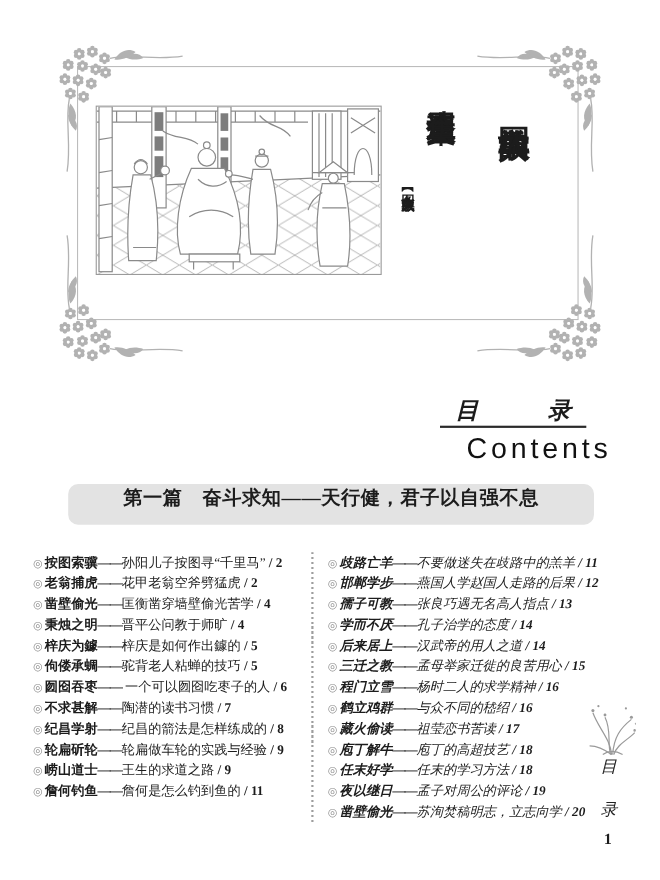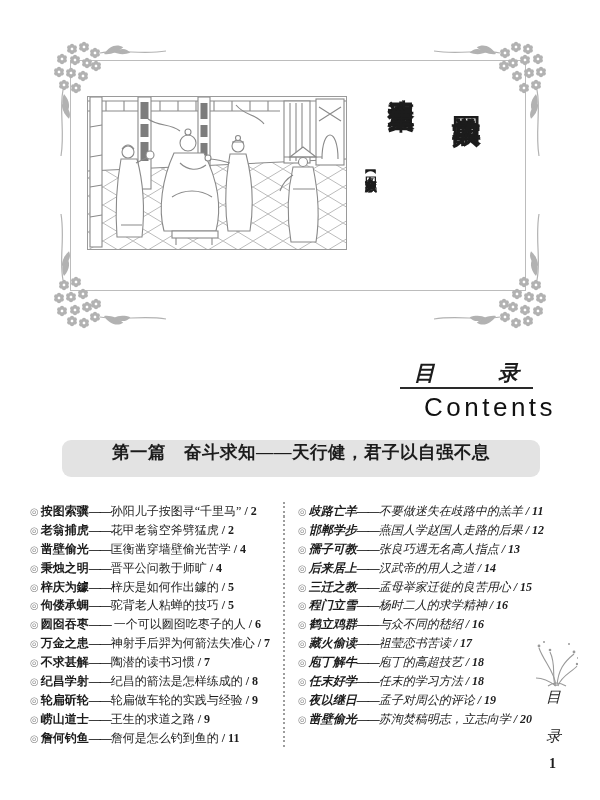--- a/index.html
+++ b/index.html
@@ -264,23 +264,20 @@
       </div>
 
       <div class="toc-row">
         <span class="bullet">◎</span><span class="term">佝偻承蜩</span><span class="sep">——</span><span class="desc">驼背老人粘蝉的技巧</span><span class="pg"> / </span><span class="pg">5</span>
       </div>
 
       <div class="toc-row">
         <span class="bullet">◎</span><span class="term">囫囵吞枣</span><span class="sep">——</span><span class="desc"> 一个可以囫囵吃枣子的人</span><span class="pg"> / </span><span class="pg">6</span>
       </div>
 
-      <div class="toc-row">
-        <span class="bullet">◎</span><span class="term">万金之患</span><span class="sep">——</span><span class="desc">神射手后羿为何箭法失准心</span><span class="pg"> / </span><span class="pg">7</span>
-      </div>
 
       <div class="toc-row">
         <span class="bullet">◎</span><span class="term">不求甚解</span><span class="sep">——</span><span class="desc">陶潜的读书习惯</span><span class="pg"> / </span><span class="pg">7</span>
       </div>
 
       <div class="toc-row">
         <span class="bullet">◎</span><span class="term">纪昌学射</span><span class="sep">——</span><span class="desc">纪昌的箭法是怎样练成的</span><span class="pg"> / </span><span class="pg">8</span>
       </div>
 
       <div class="toc-row">
@@ -303,20 +300,23 @@
       </div>
 
       <div class="toc-row">
         <span class="bullet">◎</span><span class="term">邯郸学步</span><span class="sep">——</span><span class="desc">燕国人学赵国人走路的后果</span><span class="pg"> / </span><span class="pg">12</span>
       </div>
 
       <div class="toc-row">
         <span class="bullet">◎</span><span class="term">孺子可教</span><span class="sep">——</span><span class="desc">张良巧遇无名高人指点</span><span class="pg"> / </span><span class="pg">13</span>
       </div>
 
+      <div class="toc-row">
+        <span class="bullet">◎</span><span class="term">学而不厌</span><span class="sep">——</span><span class="desc">孔子治学的态度</span><span class="pg"> / </span><span class="pg">14</span>
+      </div>
 
       <div class="toc-row">
         <span class="bullet">◎</span><span class="term">后来居上</span><span class="sep">——</span><span class="desc">汉武帝的用人之道</span><span class="pg"> / </span><span class="pg">14</span>
       </div>
 
       <div class="toc-row">
         <span class="bullet">◎</span><span class="term">三迁之教</span><span class="sep">——</span><span class="desc">孟母举家迁徙的良苦用心</span><span class="pg"> / </span><span class="pg">15</span>
       </div>
 
       <div class="toc-row">

